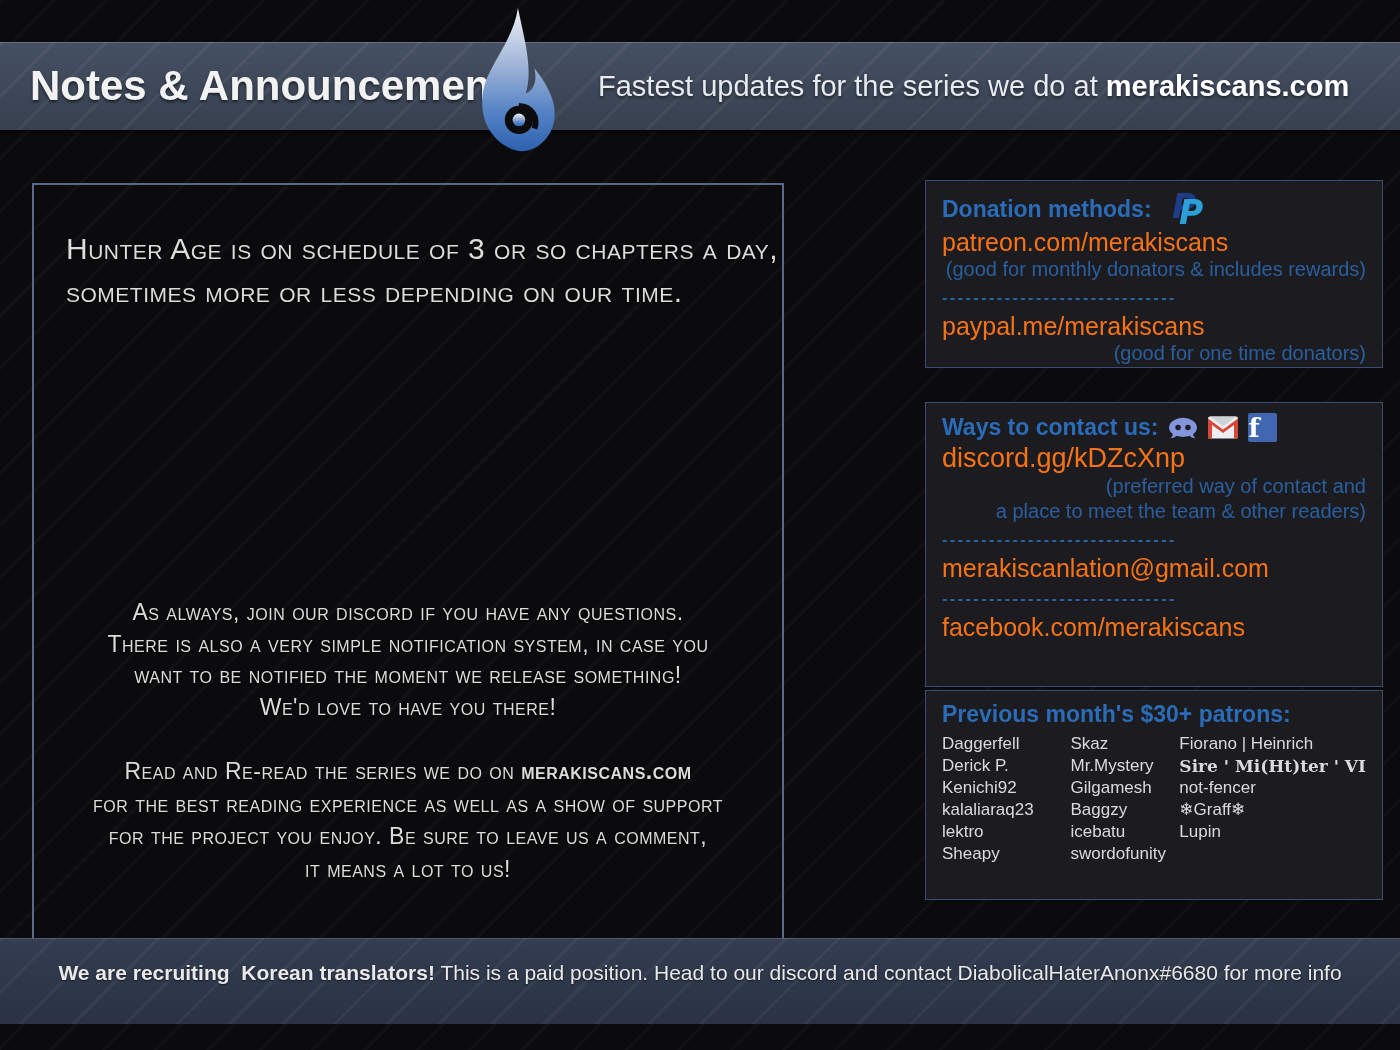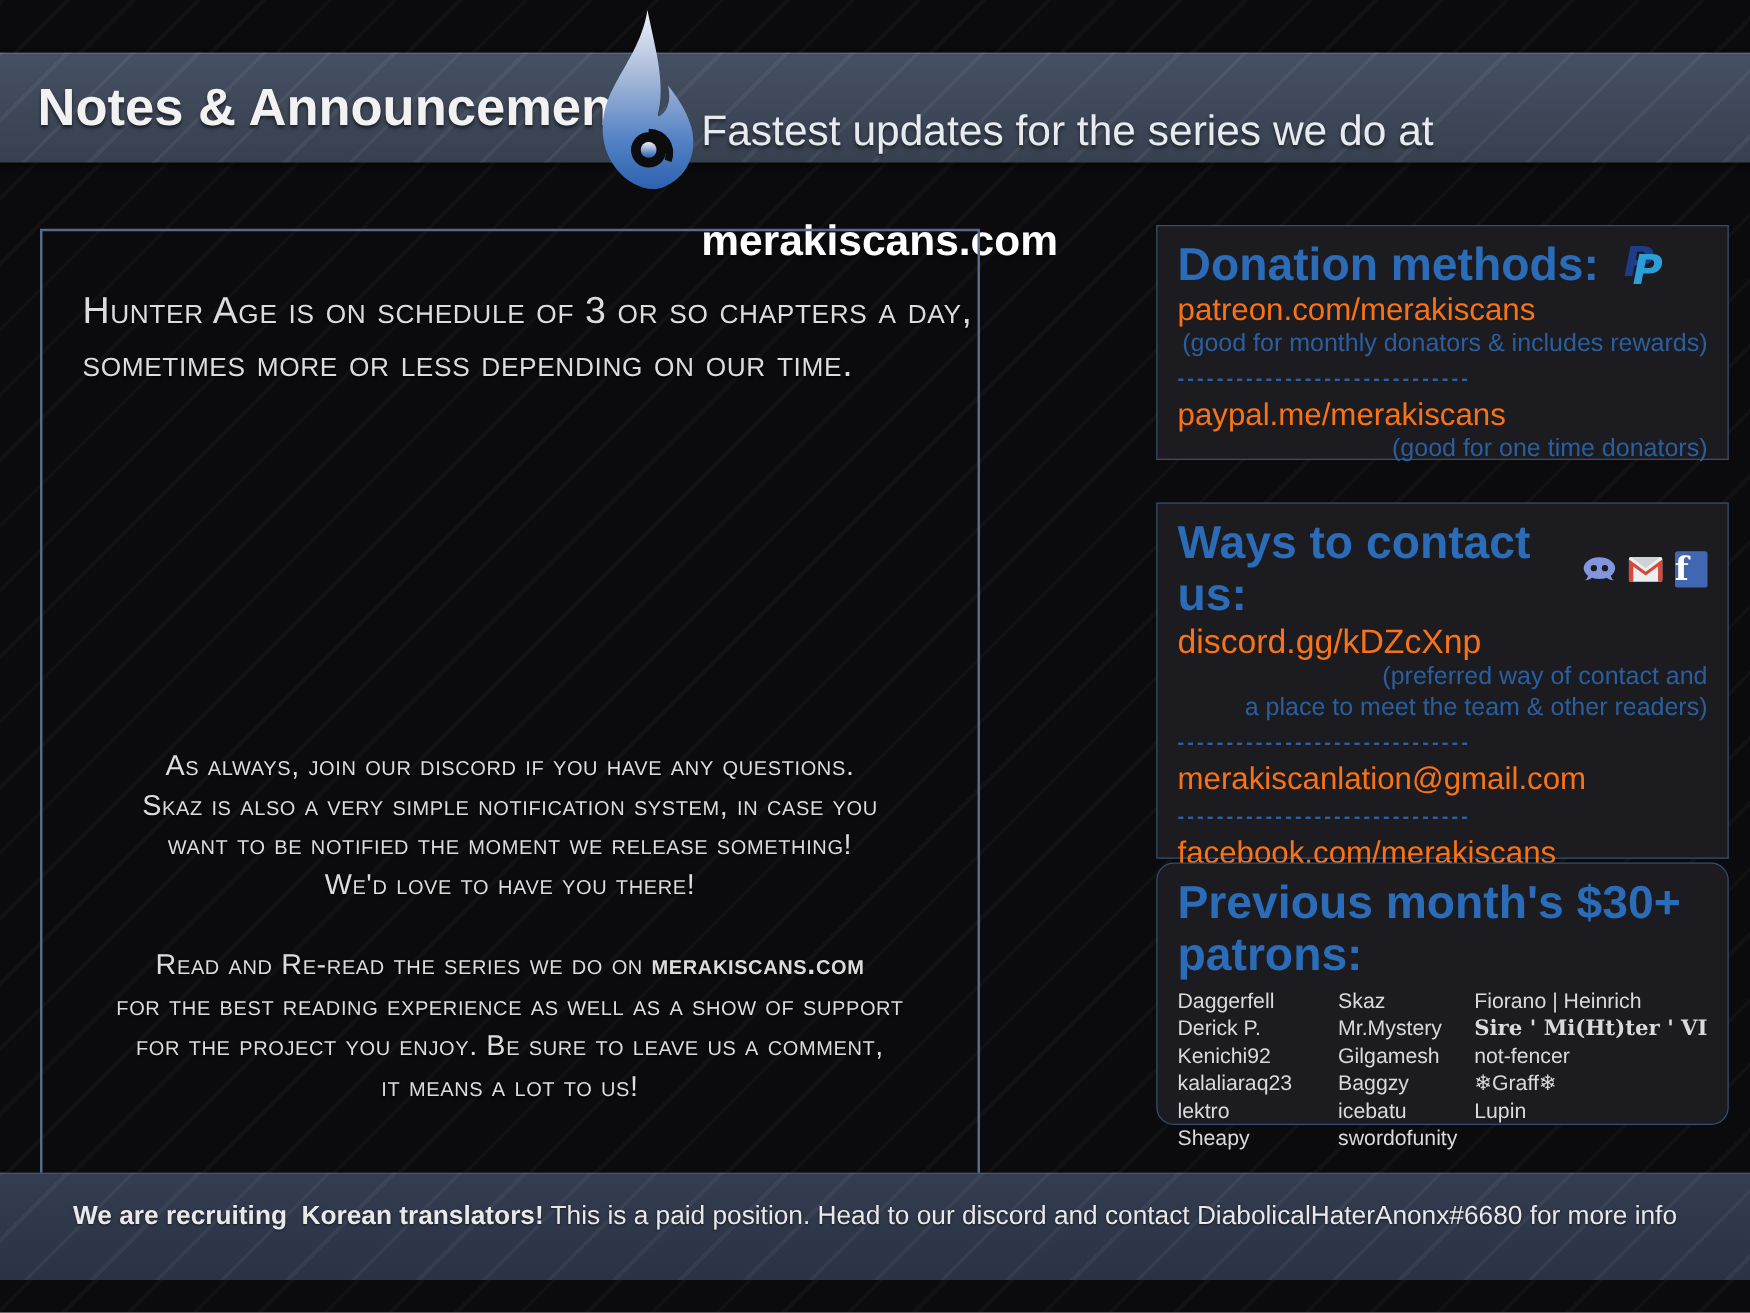--- a/index.html
+++ b/index.html
@@ -19,22 +19,22 @@
       repeating-linear-gradient(135deg, rgba(255,255,255,0.05) 0px, rgba(255,255,255,0.05) 3px, rgba(255,255,255,0) 3px, rgba(255,255,255,0) 37px),
       linear-gradient(#455063, #37404f);
     box-shadow: inset 0 1px 0 rgba(255,255,255,0.18), 0 2px 4px rgba(0,0,0,0.6);
   }
   .topbar h1 {
     position:absolute; left:30px; top:0; line-height:88px;
     font-size:42px; font-weight:bold; color:#f2f2f2; letter-spacing:0px;
     text-shadow:0 2px 3px rgba(0,0,0,0.55);
   }
   .subtitle {
-    position:absolute; left:561px; top:0; line-height:88px;
-    font-size:34px; color:#e7eaef; text-shadow:0 2px 3px rgba(0,0,0,0.5);margin-top:19px;
+    position:absolute; left:598px; top:0; line-height:88px;
+    font-size:29px; color:#e7eaef; text-shadow:0 2px 3px rgba(0,0,0,0.5);
   }
   .subtitle b { font-weight:bold; color:#ffffff; }
   .flame { position:absolute; left:466px; top:-34px; width:100px; height:146px; }
 
   
   .main-box {
     position:absolute; left:32px; top:171px; width:752px; height:761px;
     border:2px solid #57698c;
     margin-top:12px;
   }
@@ -50,24 +50,24 @@
         font-size:23px; line-height:32.5px; }
   .p3 b { font-weight:bold; }
 
   
   .panel {
     position:absolute; left:925px; width:458px;
     background:#1c1c20; border:1px solid #384d70; padding:10px 16px;
   }
   .donation { top:180px; height:188px; }
   .contact  { top:402px; height:285px; }
-  .patrons  { top:690px; height:210px;border-radius:14px; }
+  .patrons  { top:690px; height:210px; }
   .heading-row { display:flex; align-items:center; gap:10px; }
   .panel h2 {
-    font-size:37px; font-weight:bold; color:#2a6cb8; letter-spacing:0;
+    font-size:23px; font-weight:bold; color:#2a6cb8; letter-spacing:0;
   }
   .link { font-size:25px; color:#f97316; margin-top:1px; }
   .link.lg { font-size:27px; }
   .note { font-size:20px; color:#2a5f9f; line-height:25px; white-space:pre-line;text-align:right; }
   .divider {
     color:#2b61a2; font-weight:bold; letter-spacing:2.5px; font-size:16px;
     margin:7px 0 5px; white-space:nowrap; overflow:hidden;
   }
   .columns { display:flex; margin-top:5px; }
   .pcol1 { width:151px; } .pcol2 { width:128px; } .pcol3 { flex:1; }
@@ -129,21 +129,21 @@
       <circle cx="53" cy="115" r="6.5" fill="url(#fg)"></circle>
     </svg>
 
     <div class="subtitle"><span>Fastest updates for the series we do at </span><b>merakiscans.com</b></div>
   </header>
 
   <section class="main-box">
     <p class="p1">Hunter Age is on schedule of 3 or so chapters a day,
 sometimes more or less depending on our time.</p>
     <p class="p2">As always, join our discord if you have any questions.
-Skaz is also a very simple notification system, in case you
+There is also a very simple notification system, in case you
 want to be notified the moment we release something!
 We'd love to have you there!</p>
     <p class="p3"><span>Read and Re-read the series we do on </span><b>merakiscans.com</b><span>
 for the best reading experience as well as a show of support
 for the project you enjoy. Be sure to leave us a comment,
 it means a lot to us!</span></p>
   </section>
 
   <section class="panel donation">
     <div class="heading-row">

